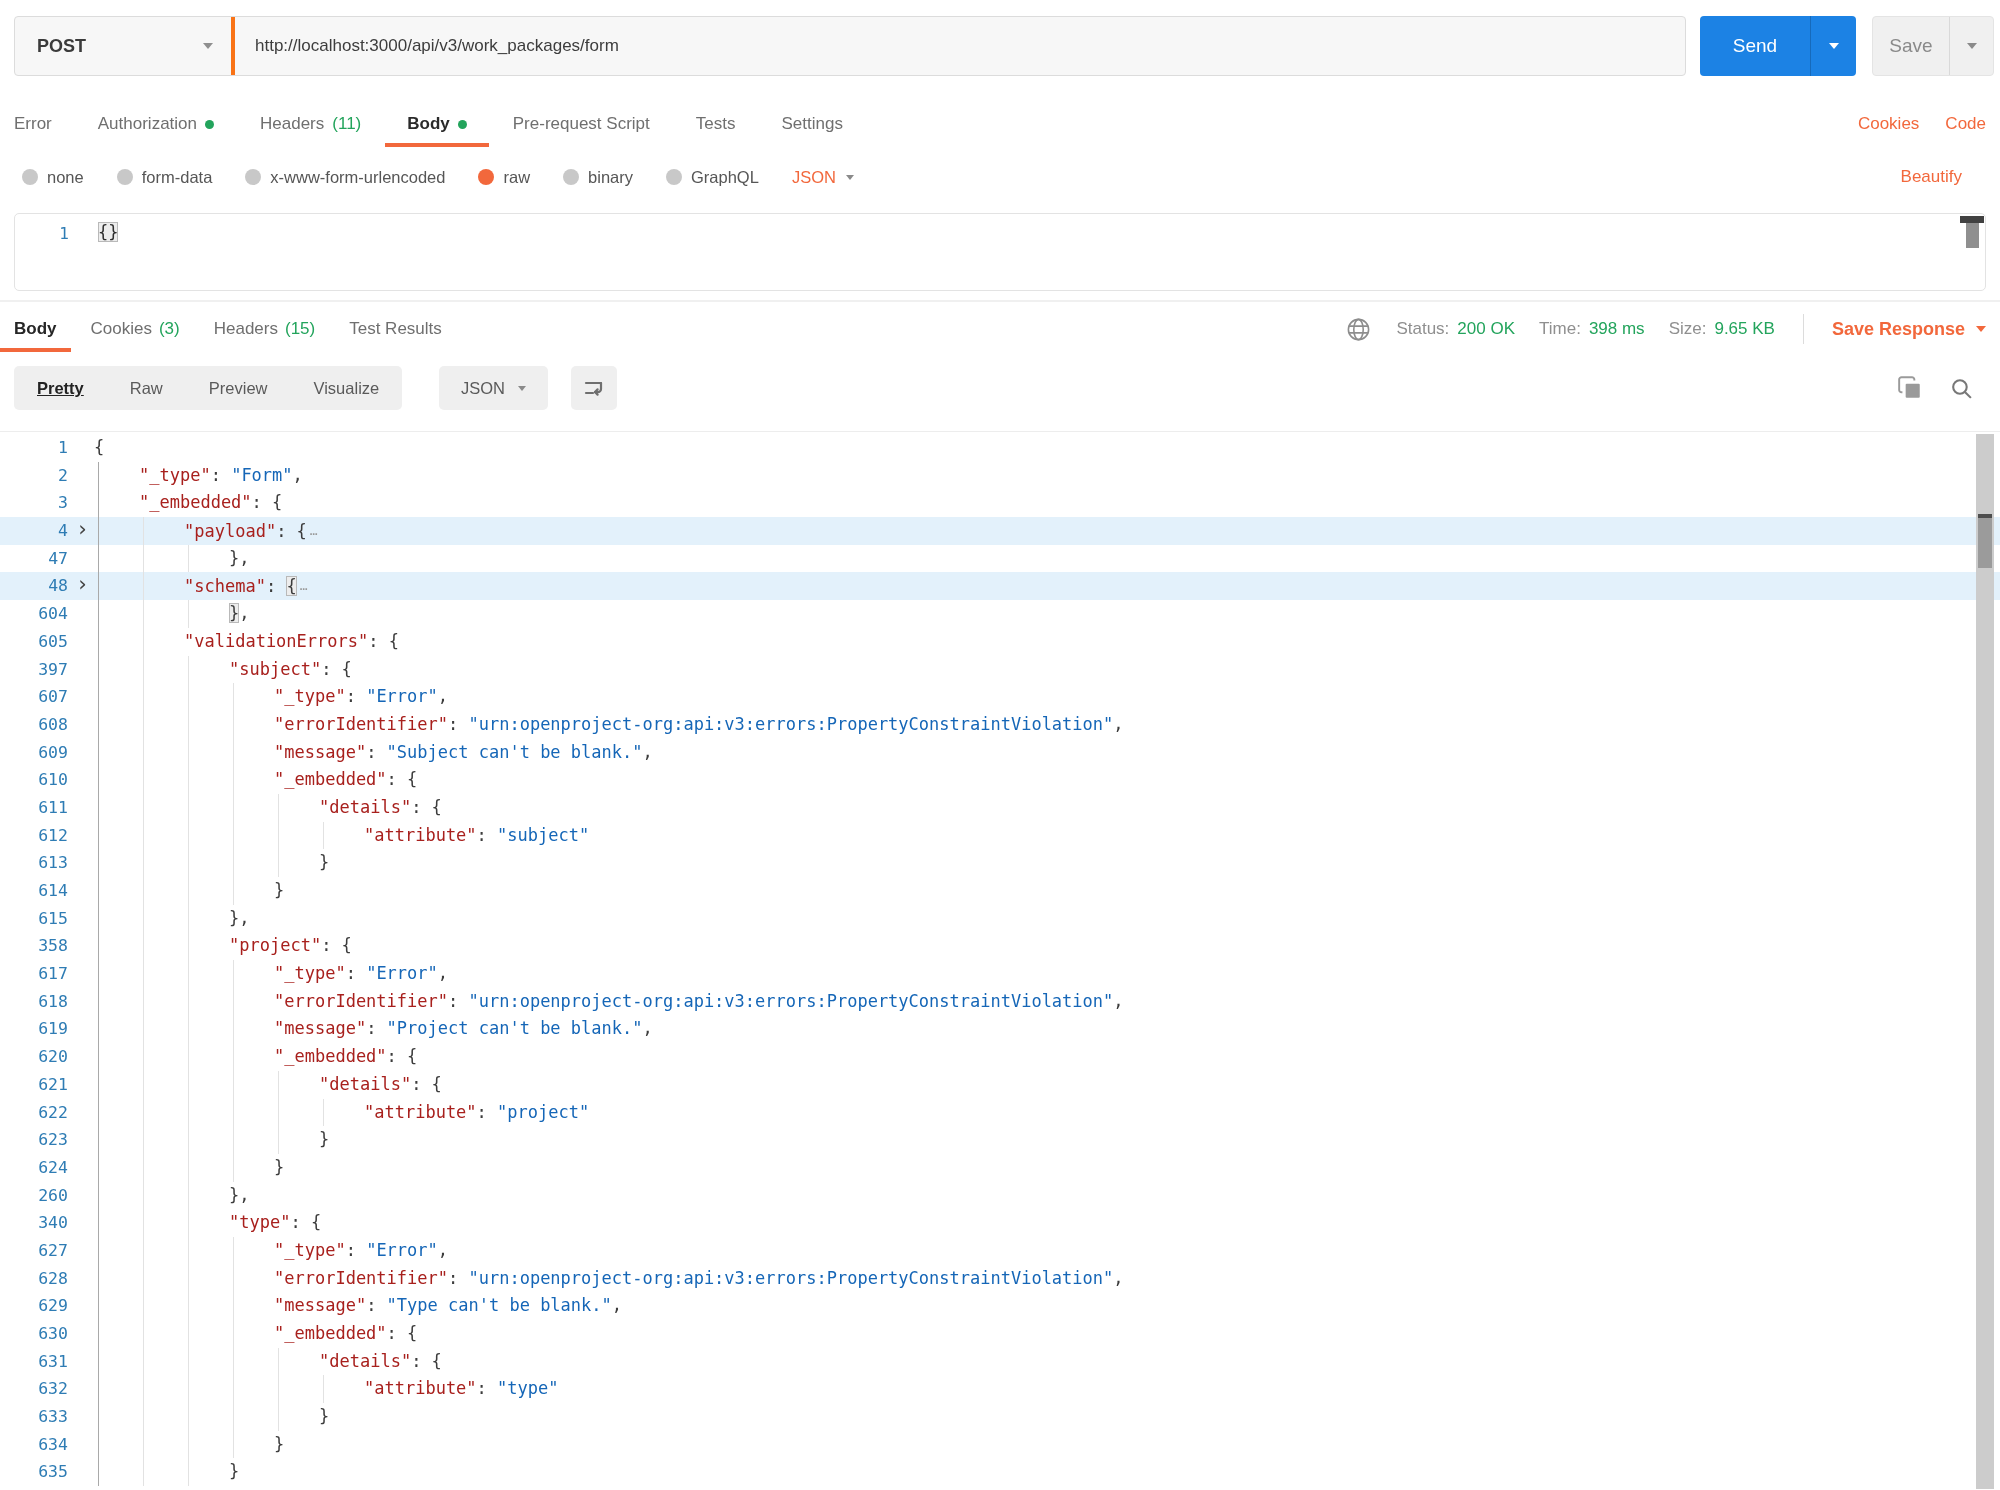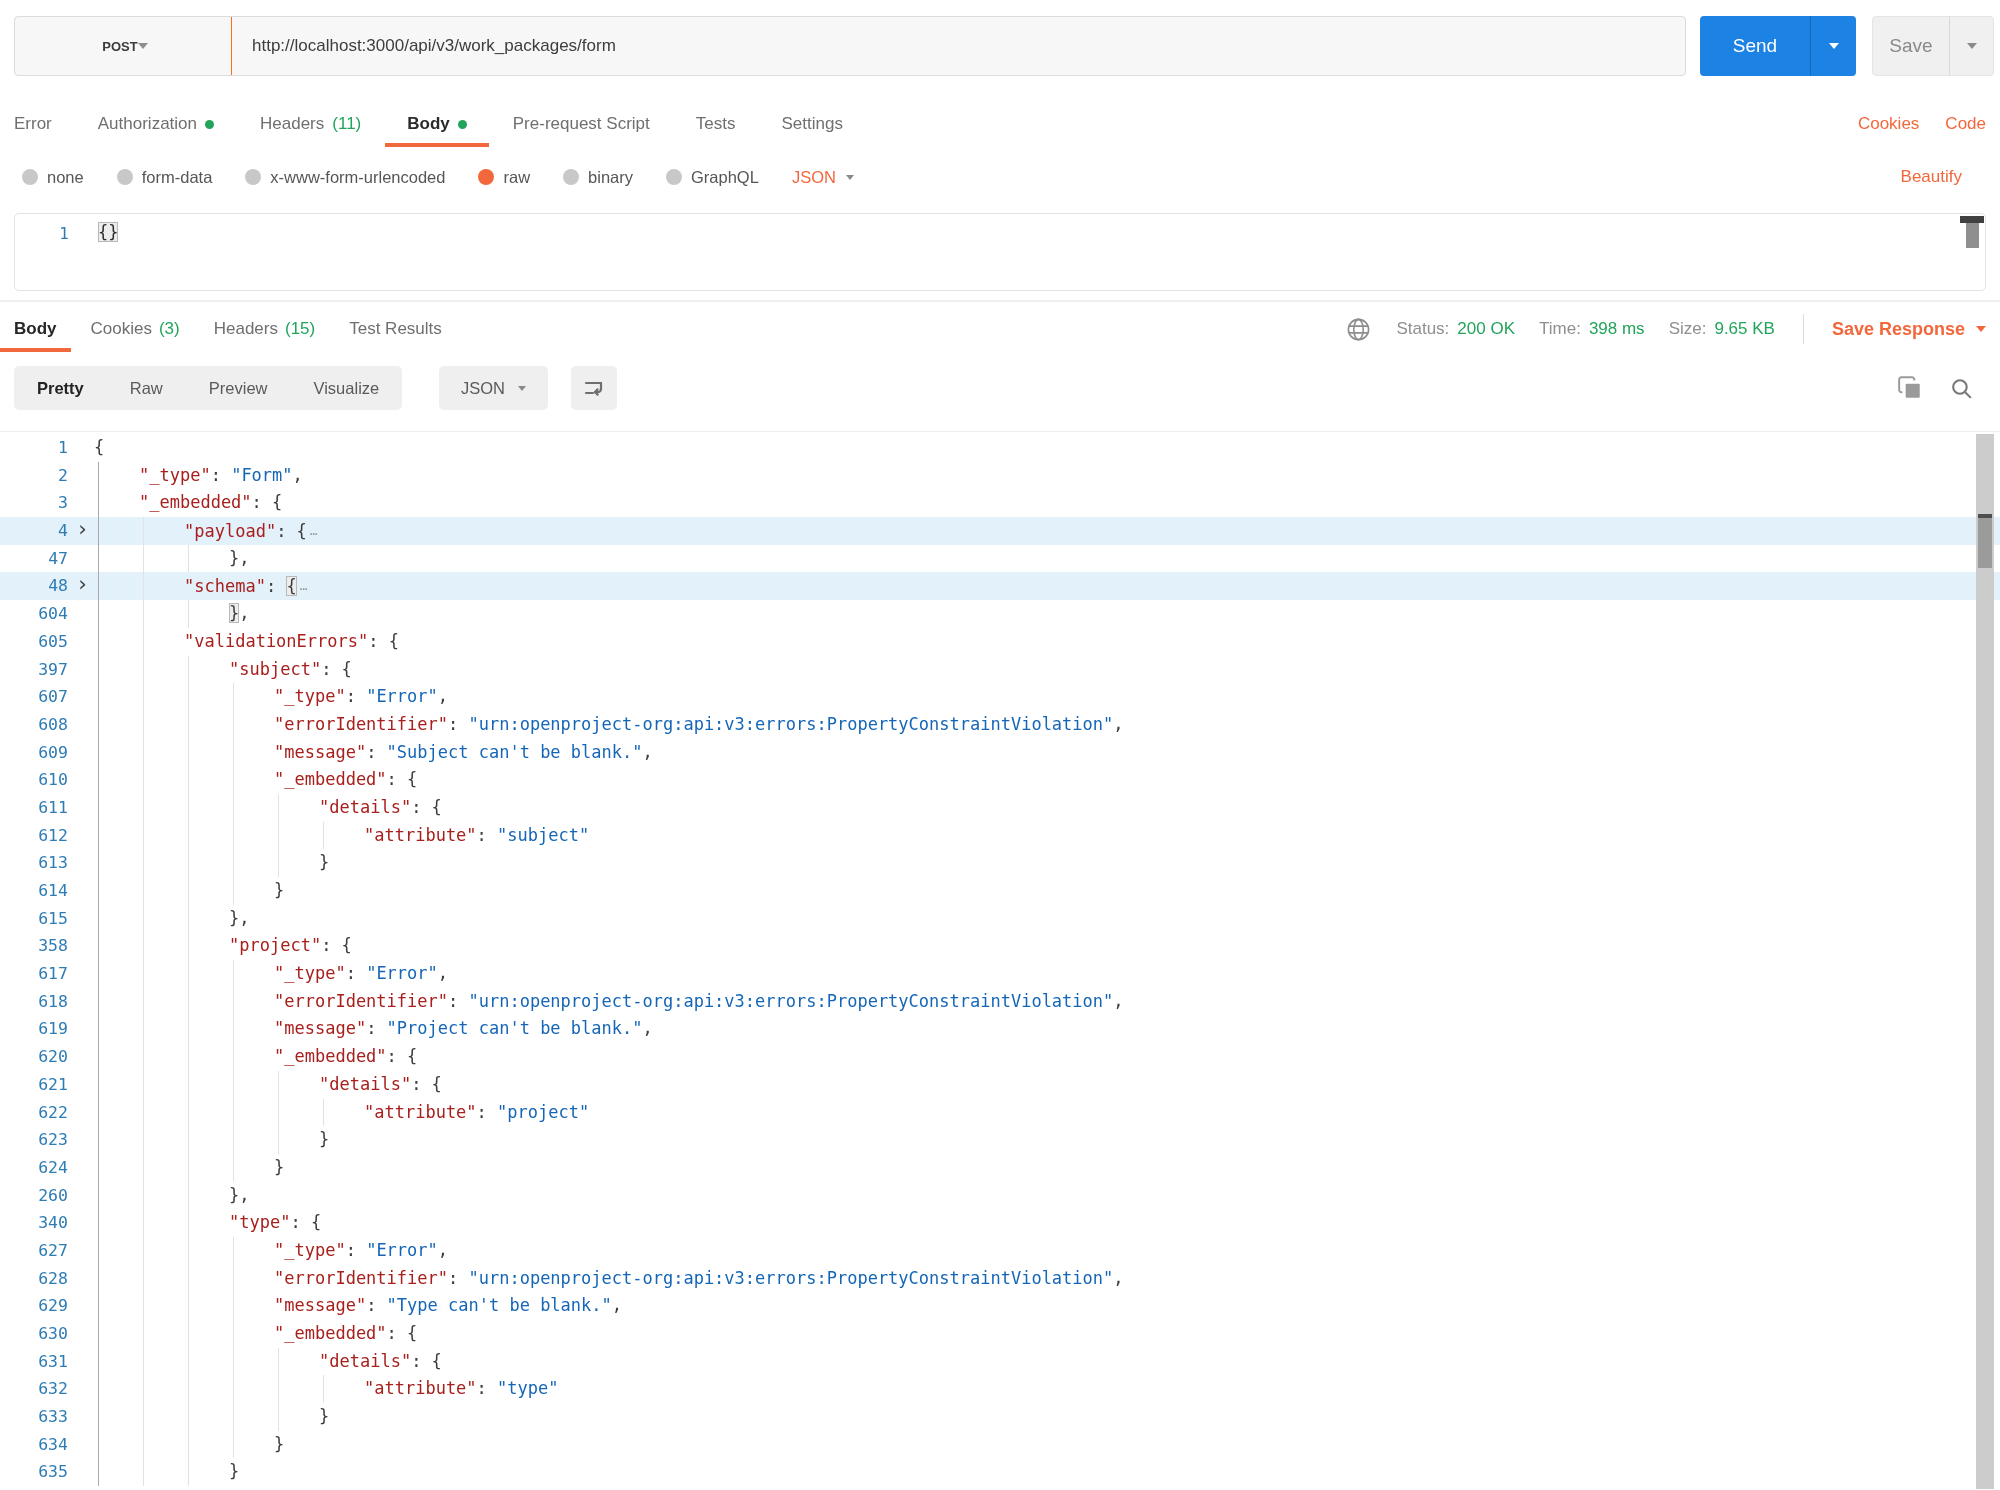--- a/index.html
+++ b/index.html
@@ -9,23 +9,23 @@
   }
   .tri { display:inline-block; width:0; height:0;
          border-left:5px solid transparent; border-right:5px solid transparent;
          border-top:6px solid currentColor; }
   .tri.sm { border-left-width:4px; border-right-width:4px; border-top-width:5px; }
 
   
   .reqbar { position:absolute; top:16px; left:14px; width:1972px; height:60px; }
   .url-container { position:absolute; left:0; top:0; width:1672px; height:60px;
     background:#f7f7f7; border:1px solid #dcdcdc; border-radius:4px; box-sizing:border-box; display:flex; }
-  .method { width:176px; border-right:1px solid #f97316; display:flex; align-items:center;
-    justify-content:center; padding:0 18px 0 22px; color:#3b3b3b; font-weight:700;
-    font-size:13px; cursor:pointer; }
+  .method { width:176px; border-right:4px solid #f97316; display:flex; align-items:center;
+    justify-content:space-between; padding:0 18px 0 22px; color:#3b3b3b; font-weight:700;
+    font-size:18px; cursor:pointer; }
   .method .tri { color:#8f8f8f; }
   .url { flex:1; display:flex; align-items:center; padding-left:20px; font-size:17px; color:#3d3d3d; }
 
   .send-btn { position:absolute; left:1686px; top:0; width:156px; height:60px;
     background:var(--send-blue,#1c82e4); border-radius:4px; color:#fff; display:flex; cursor:pointer; }
   .send-main { width:110px; text-align:center; line-height:60px; font-size:19px; font-weight:400; }
   .send-caret { flex:1; border-left:1px solid rgba(0,0,0,0.18); display:flex; align-items:center; justify-content:center; }
 
   .save-btn { position:absolute; left:1858px; top:0; width:122px; height:60px;
     background:#f0f0f0; border:1px solid #e4e4e4; box-sizing:border-box; border-radius:4px;
@@ -78,21 +78,21 @@
   .sv { color:var(--green,#23a45c); }
   .vdiv { width:1px; height:30px; background:#dcdcdc; margin:0 4px; }
   .save-resp { color:var(--accent-orange,#f2683c); font-weight:700; display:flex; gap:11px;
     align-items:center; cursor:pointer; font-size:18px; }
 
   
   .resp-toolbar { position:absolute; top:366px; left:14px; width:1972px; height:46px; }
   .viewgroup { position:absolute; left:0; top:0; display:flex; background:#efefef; border-radius:5px;
     height:44px; align-items:center; }
   .view { padding:0 23px; line-height:44px; color:#5a5a5a; font-size:16.5px; cursor:pointer; }
-  .view.active { color:#232323; font-weight:700; }
+  .view.active { color:#232323; font-weight:700;text-decoration:underline; }
   .langbox { position:absolute; left:425px; top:0; height:44px; background:#efefef; border-radius:5px;
     display:flex; align-items:center; gap:13px; padding:0 22px; color:#5a5a5a; font-size:16.5px; cursor:pointer; }
   .langbox .tri { color:#8a8a8a; }
   .wrapbox { position:absolute; left:557px; top:0; width:46px; height:44px; background:#efefef;
     border-radius:5px; display:flex; align-items:center; justify-content:center; cursor:pointer; }
   .resp-icons { position:absolute; right:12px; top:0; height:44px; display:flex; gap:26px; align-items:center; }
   .resp-icons > * { cursor:pointer; }
 
   
   .codearea { position:absolute; top:431px; left:0; width:2000px; height:1059px;

